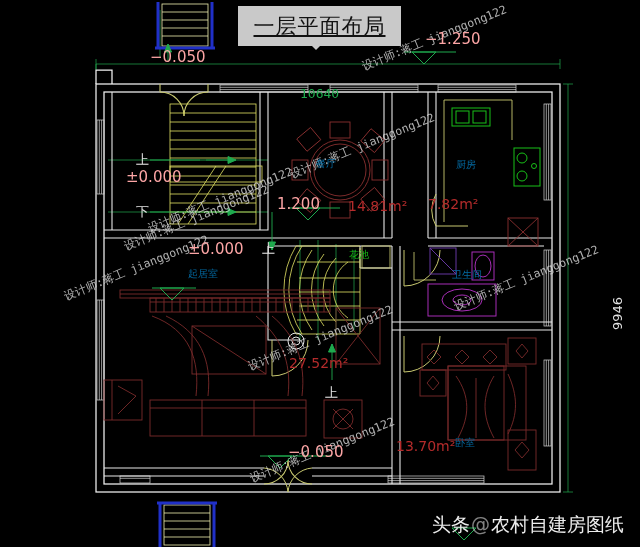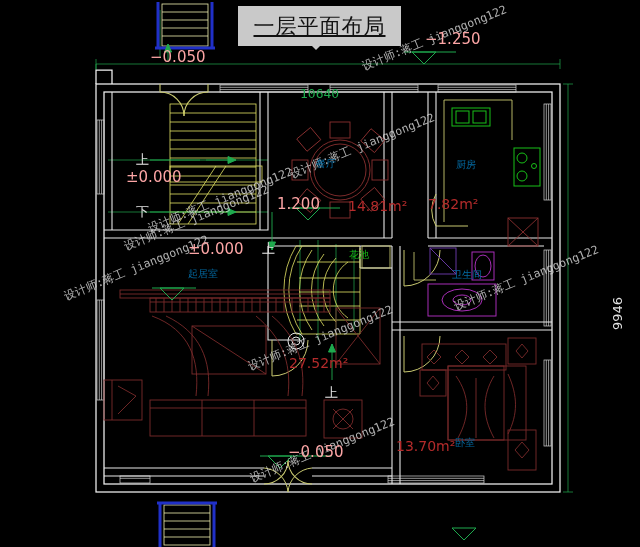--- a/index.html
+++ b/index.html
@@ -539,14 +539,17 @@
 
   <div class="wm" style="left:62px;  top:290px; transform: rotate(-22deg);">设计师:蒋工 jianggong122</div>
   <div class="wm" style="left:288px; top:168px; transform: rotate(-22deg);">设计师:蒋工 jianggong122</div>
   <div class="wm" style="left:122px; top:240px; transform: rotate(-22deg);">设计师:蒋工 jianggong122</div>
   <div class="wm" style="left:246px; top:360px; transform: rotate(-22deg);">设计师:蒋工 jianggong122</div>
   <div class="wm" style="left:452px; top:300px; transform: rotate(-22deg);">设计师:蒋工 jianggong122</div>
   <div class="wm" style="left:248px; top:472px; transform: rotate(-22deg);">设计师:蒋工 jianggong122</div>
   <div class="wm" style="left:146px; top:222px; transform: rotate(-22deg);">设计师:蒋工 jianggong122</div>
   <div class="wm" style="left:360px; top:60px;  transform: rotate(-22deg);">设计师:蒋工 jianggong122</div>
 
+  <div class="bottom-wm">
+    <span>头条</span><span class="at">@</span><span>农村自建房图纸</span>
+  </div>
 
 </div>
 
 </body></html>

